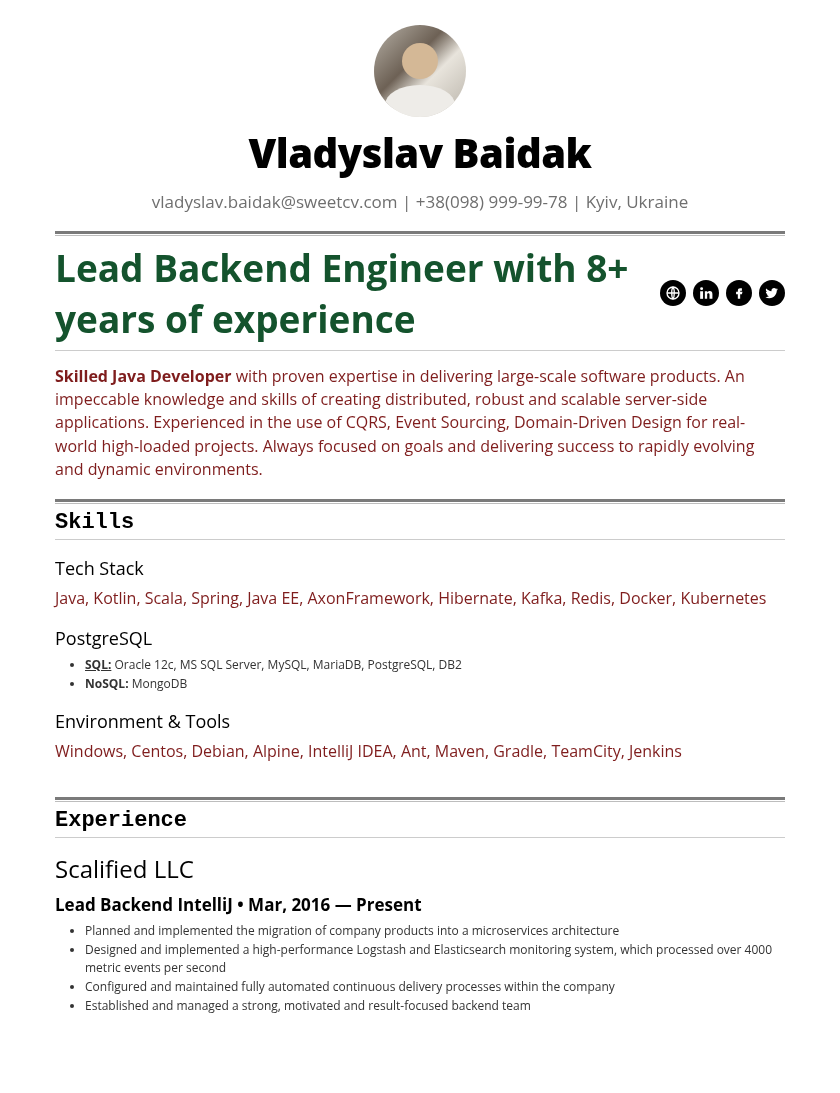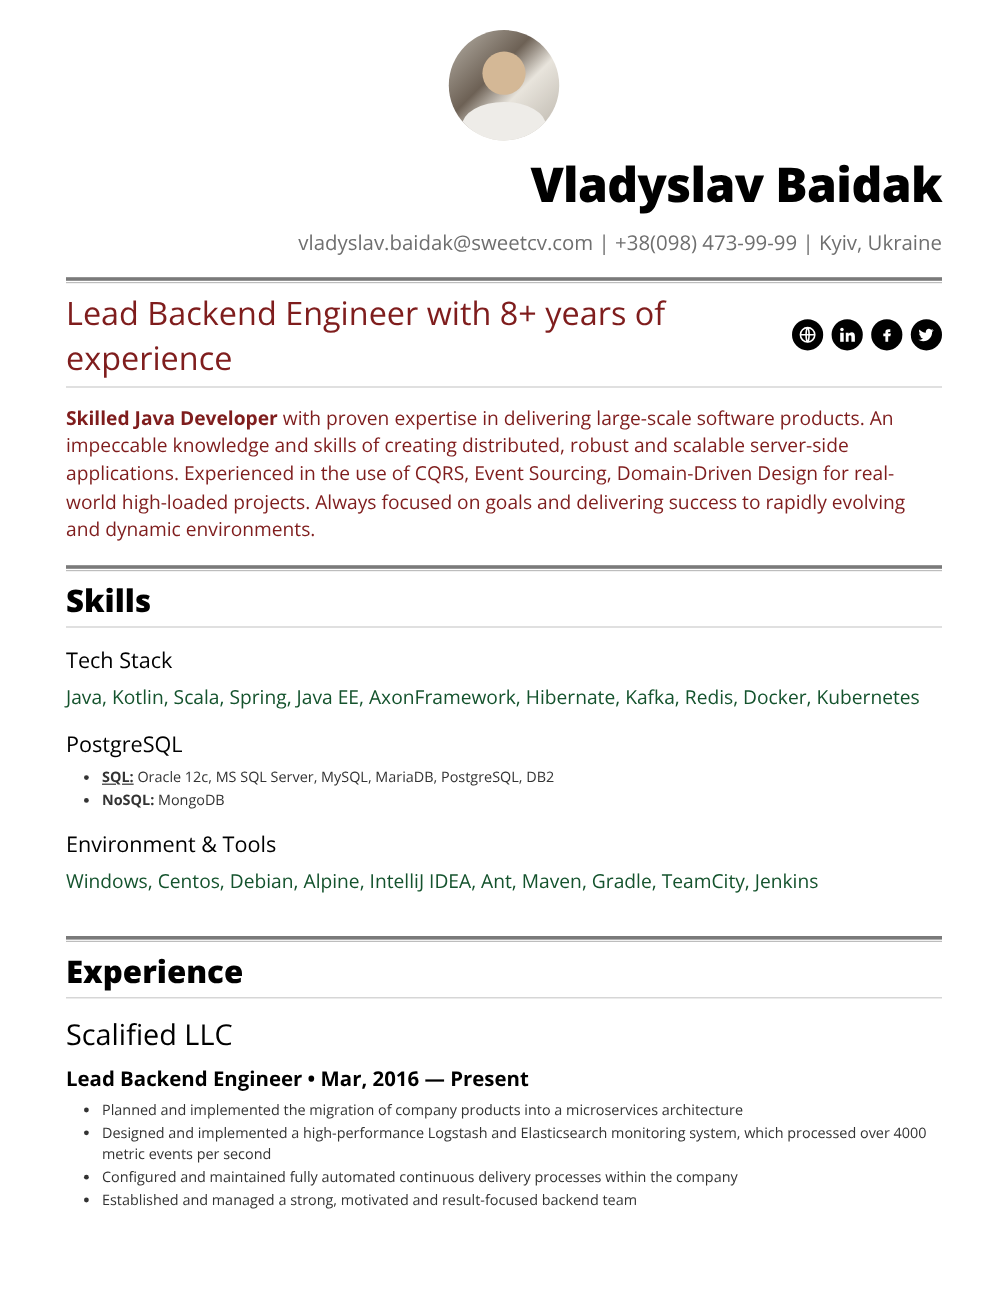--- a/index.html
+++ b/index.html
@@ -5,21 +5,21 @@
   * { margin: 0; padding: 0; box-sizing: border-box; }
   body {
     font-family: 'Segoe UI', 'Open Sans', Arial, sans-serif;
     background: #fff;
     width: 840px;
     padding: 25px 55px 40px 55px;
     color: #000;
     font-size: 16px;
   }
   .header {
-    text-align: right;
+    text-align: center;
   }
   .avatar {
     width: 92px;
     height: 92px;
     border-radius: 50%;
     background: linear-gradient(135deg, #b8b2a8 0%, #6d6155 40%, #e8e4dc 60%, #b8b2a8 100%);
     margin: 0 auto 8px auto;
     display: flex;
     align-items: center;
     justify-content: center;
@@ -62,23 +62,23 @@
     height: 5px;
     margin: 12px 0 6px 0;
   }
   .headline-row {
     display: flex;
     justify-content: space-between;
     align-items: center;
     margin-bottom: 6px;
   }
   .headline {
-    font-size: 27px;
-    font-weight: 400;
-    color: #7f1d1d;
+    font-size: 37px;
+    font-weight: 700;
+    color: #14532d;
   }
   .social {
     display: flex;
     gap: 7px;
   }
   .social-icon {
     width: 26px;
     height: 26px;
     border-radius: 50%;
     background: #000;
@@ -92,32 +92,33 @@
     margin: 4px 0 14px 0;
   }
   .summary {
     color: #7f1d1d;
     font-size: 16px;
     line-height: 1.45;
     margin-bottom: 18px;
   }
   .summary strong { font-weight: 700; }
   .section-title {
-    font-size: 26px;
+    font-size: 22px;
     font-weight: 800;
     margin: 4px 0 4px 0;
+    font-family: Liberation Mono, monospace;
   }
   .subsection-title {
     font-size: 18px;
     font-weight: 400;
     margin: 16px 0 6px 0;
   }
   .body-text {
     font-size: 16px;
-    color: #14532d;
+    color: #7f1d1d;
     line-height: 1.5;
   }
   ul.bullets {
     list-style: disc;
     padding-left: 30px;
     margin: 4px 0;
   }
   ul.bullets li {
     font-size: 12px;
     color: #333;
@@ -146,21 +147,21 @@
 <body>
 
 
 
 <div class="header">
   <div class="avatar"></div>
   <h1 class="name">Vladyslav Baidak</h1>
   <div class="contact">
     <span>vladyslav.baidak@sweetcv.com</span>
     <span> | </span>
-    <span>+38(098) 473-99-99</span>
+    <span>+38(098) 999-99-78</span>
     <span> | </span>
     <span>Kyiv, Ukraine</span>
   </div>
 </div>
 
 <hr class="section-divider">
 
 <div class="headline-row">
   <div class="headline">Lead Backend Engineer with 8+ years of experience</div>
   <div class="social">
@@ -212,21 +213,21 @@
 <h3 class="subsection-title">Environment &amp; Tools</h3>
 <p class="body-text">Windows, Centos, Debian, Alpine, IntelliJ IDEA, Ant, Maven, Gradle, TeamCity, Jenkins</p>
 
 <br>
 <hr class="section-divider">
 <h2 class="section-title">Experience</h2>
 <hr class="thin-divider">
 
 <h3 class="company-name">Scalified LLC</h3>
 <div class="position-line">
-  <span>Lead Backend Engineer</span><span> • </span><span>Mar, 2016 — Present</span>
+  <span>Lead Backend IntelliJ</span><span> • </span><span>Mar, 2016 — Present</span>
 </div>
 <ul class="bullets">
   <li>Planned and implemented the migration of company products into a microservices architecture</li>
   <li>Designed and implemented a high-performance Logstash and Elasticsearch monitoring system, which processed over 4000 metric events per second</li>
   <li>Configured and maintained fully automated continuous delivery processes within the company</li>
   <li>Established and managed a strong, motivated and result-focused backend team</li>
 </ul>
 
 
 

